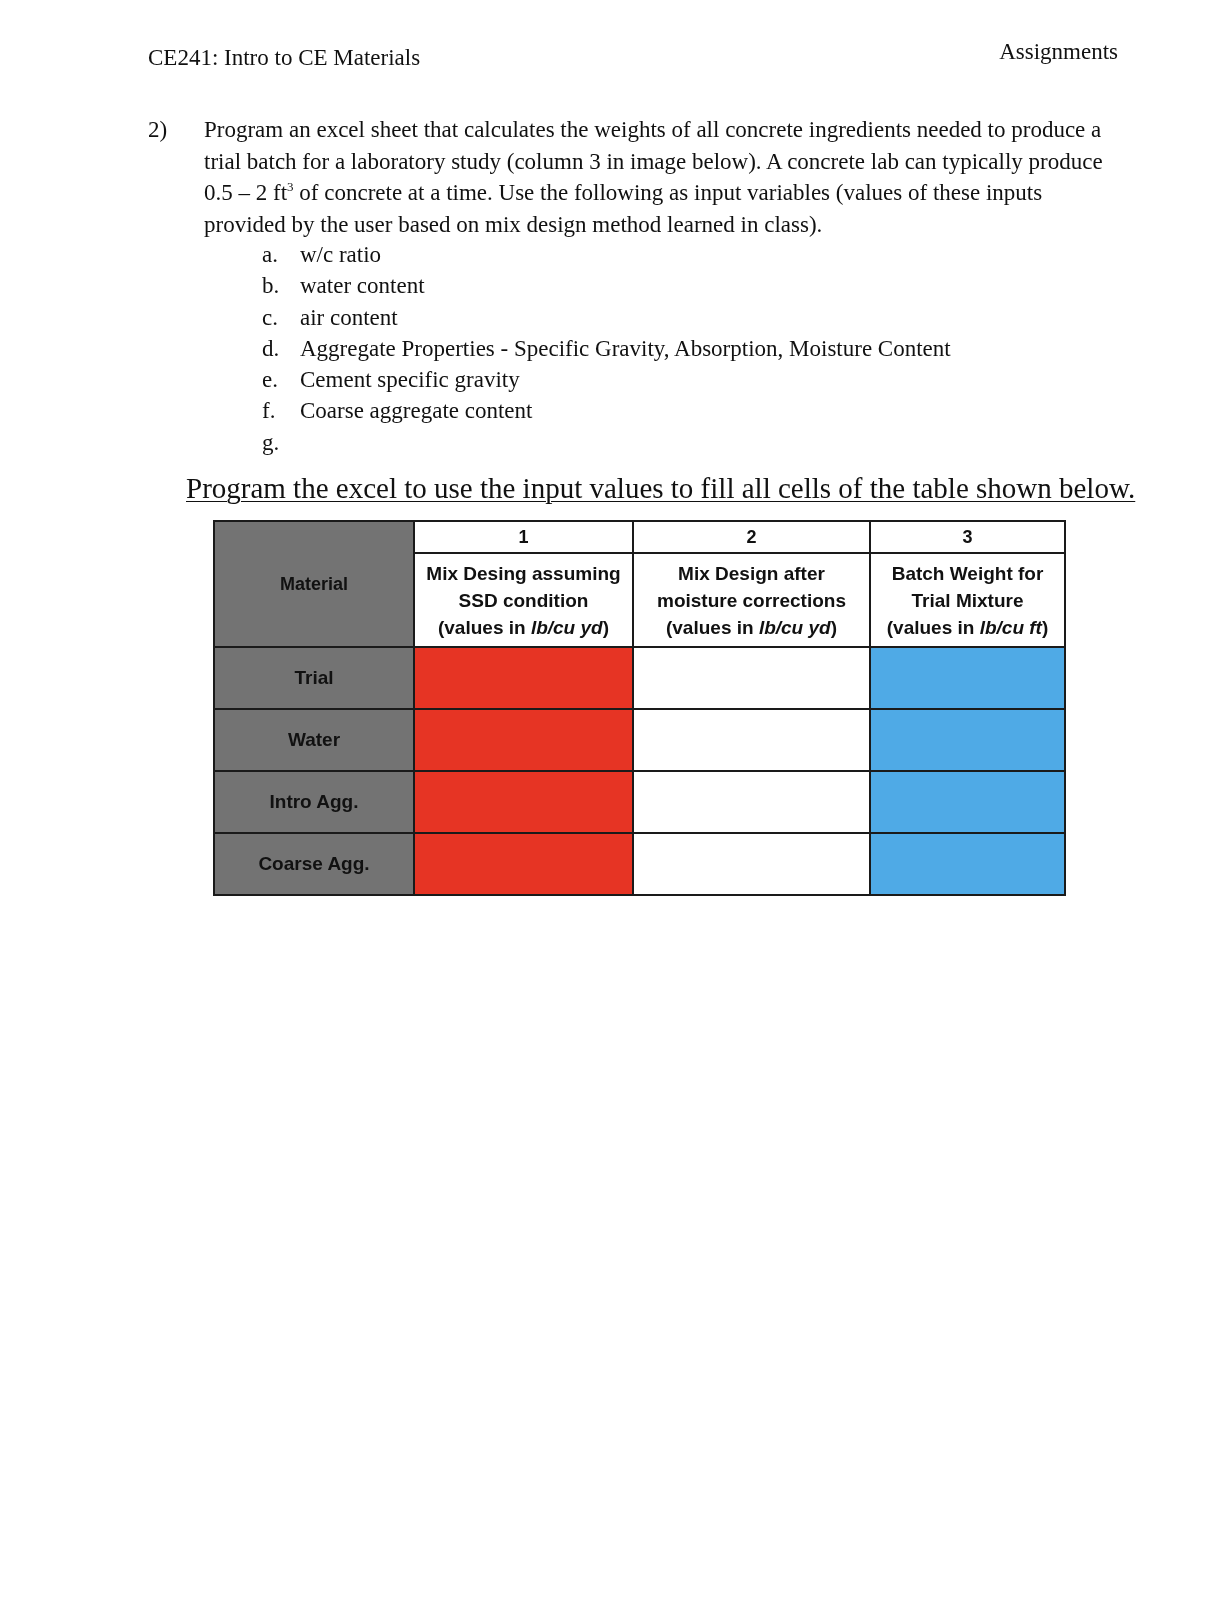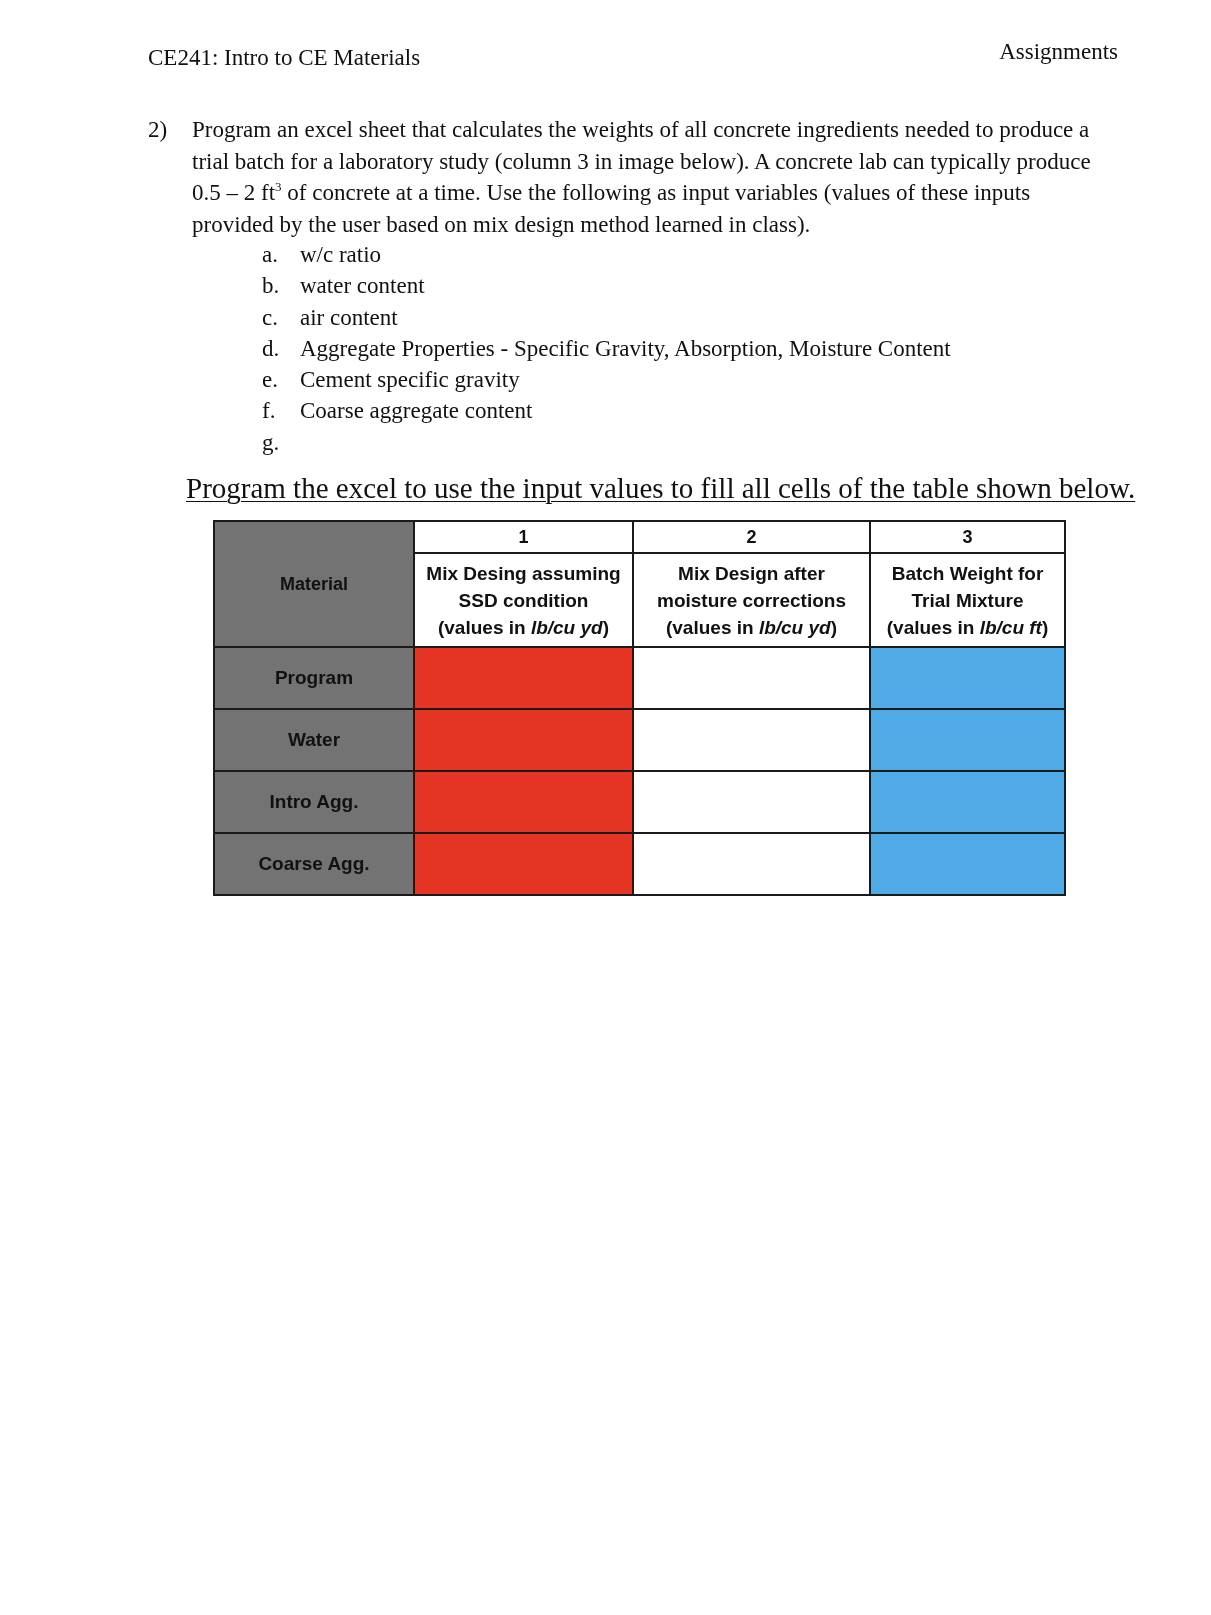--- a/index.html
+++ b/index.html
@@ -37,21 +37,21 @@
       width: 960px;
       font-size: 23px;
       line-height: 31.5px;
     }
     .q-num {
       position: absolute;
       left: 0;
       top: 0;
     }
     .q-text {
-      margin-left: 44px;
+      margin-left: 56px;
       width: 905px;
       font-family: Liberation Serif, serif;
     }
     .q-text sup {
       font-size: 13px;
       line-height: 0;
       vertical-align: 9px;
     }
     .inputs {
       position: absolute;
@@ -194,21 +194,21 @@
       </th>
       <th>
         <div>Batch Weight for</div>
         <div>Trial Mixture</div>
         <div><span>(values in </span><i>lb/cu ft</i><span>)</span></div>
       </th>
     </tr>
   </thead>
   <tbody>
     <tr class="data-row">
-      <td class="mat-label">Program</td>
+      <td class="mat-label">Trial</td>
       <td class="cell-red"></td>
       <td class="cell-white"></td>
       <td class="cell-blue"></td>
     </tr>
     <tr class="data-row">
       <td class="mat-label">Water</td>
       <td class="cell-red"></td>
       <td class="cell-white"></td>
       <td class="cell-blue"></td>
     </tr>

